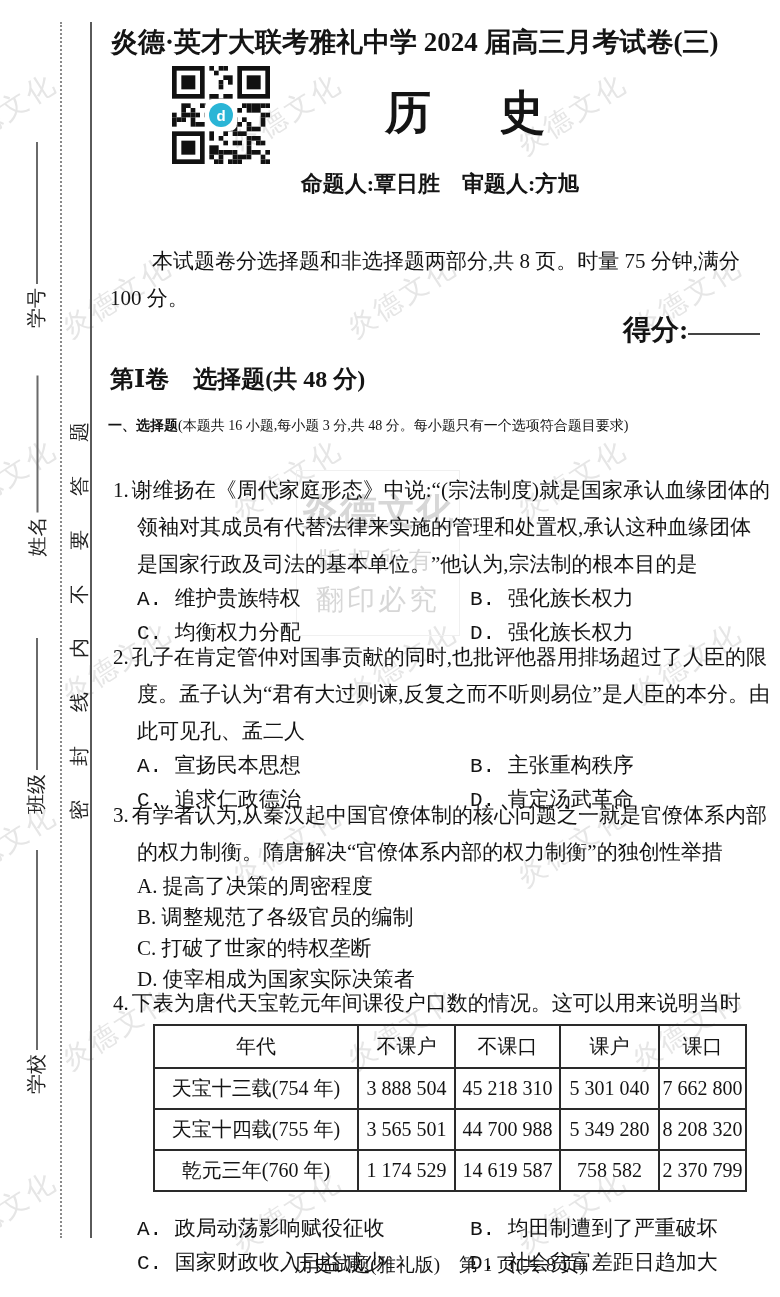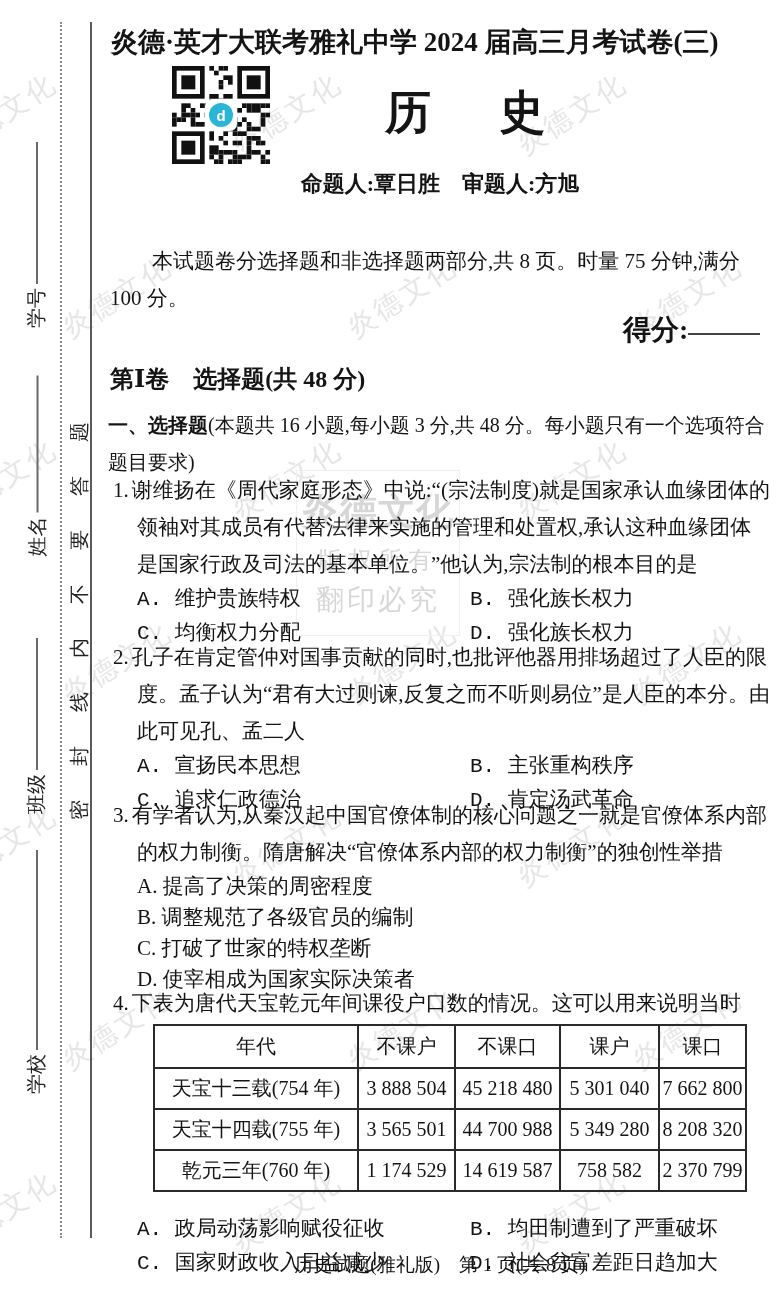--- a/index.html
+++ b/index.html
@@ -47,21 +47,21 @@
            font-size:22px;font-weight:bold;z-index:2;}
 
   
   .intro{position:absolute;left:110px;top:243px;width:660px;font-size:21px;
          line-height:37px;text-indent:2em;z-index:2;}
   .score{position:absolute;left:623px;top:311px;font-size:28px;font-weight:bold;z-index:2;}
   .score .blank{display:inline-block;width:72px;border-bottom:2px solid #444;
                 transform:translateY(-4px);}
   .part-title{position:absolute;left:110px;top:363px;width:660px;
               font-size:24px;font-weight:bold;z-index:2;}
-  .section-head{position:absolute;left:108px;top:407px;width:662px;font-size:20px;
+  .section-head{position:absolute;left:108px;top:407px;width:662px;font-size:14px;
                 line-height:37px;z-index:2;}
   .section-head .b{font-weight:bold;}
 
   
   .question{position:absolute;left:113px;width:657px;font-size:21px;line-height:37px;z-index:2;}
   .stem{padding-left:24px;text-indent:-24px;}
   .stem .qnum{margin-right:3px;}
   .opts2{display:grid;grid-template-columns:333px 1fr;padding-left:24px;line-height:34px;font-family:Liberation Mono, monospace;}
   .opts1{padding-left:24px;line-height:31px;}
 
@@ -335,21 +335,21 @@
           <th>不课户</th>
           <th>不课口</th>
           <th>课户</th>
           <th>课口</th>
         </tr>
       </thead>
       <tbody>
         <tr>
           <td>天宝十三载(754 年)</td>
           <td>3 888 504</td>
-          <td>45 218 480</td>
+          <td>45 218 310</td>
           <td>5 301 040</td>
           <td>7 662 800</td>
         </tr>
         <tr>
           <td>天宝十四载(755 年)</td>
           <td>3 565 501</td>
           <td>44 700 988</td>
           <td>5 349 280</td>
           <td>8 208 320</td>
         </tr>

